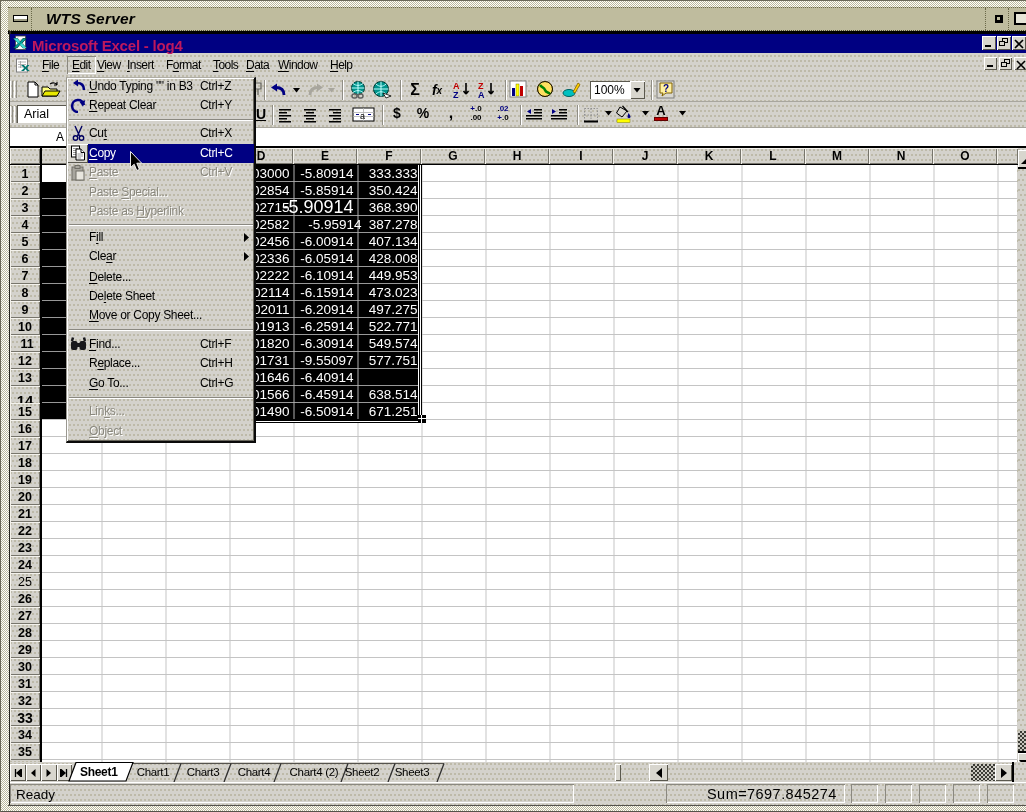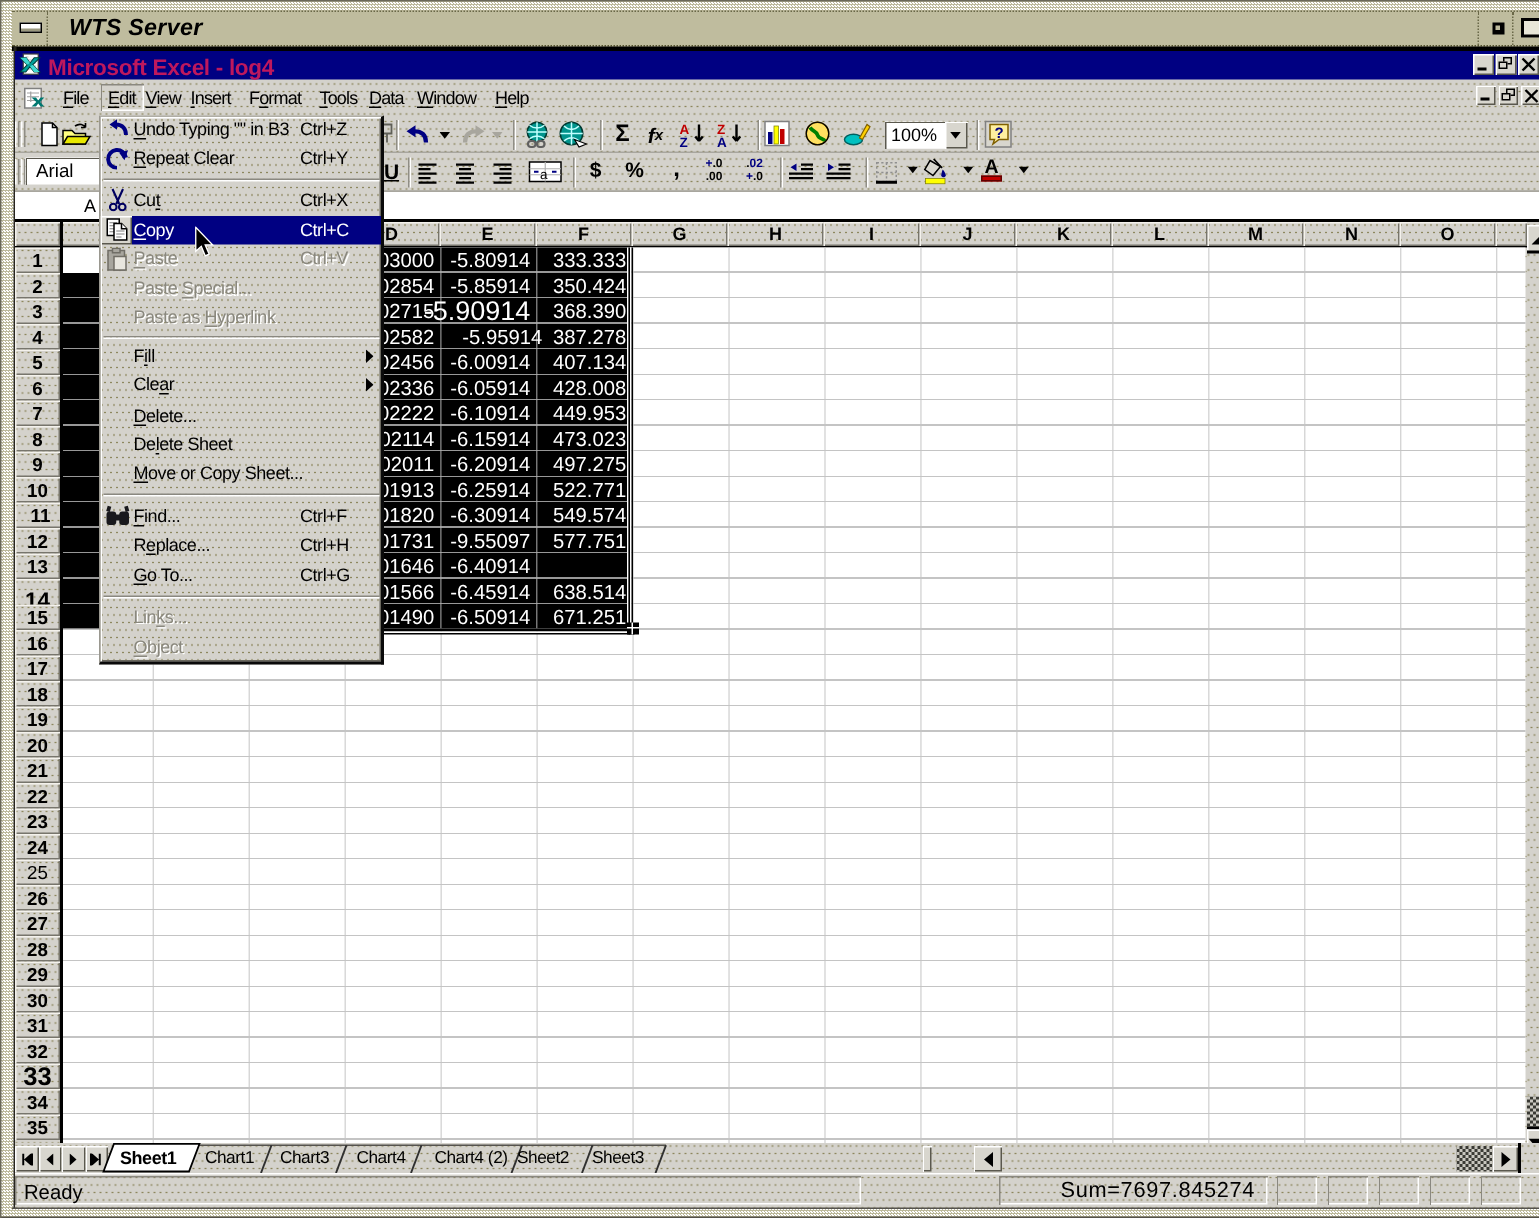--- a/index.html
+++ b/index.html
@@ -283,21 +283,21 @@
 <div class="dots hdr" style="position:absolute;left:10px;top:539px;width:30px;height:17px;font-size:12.5px;font-weight:bold;display:flex;align-items:center;justify-content:center">23</div>
 <div class="dots hdr" style="position:absolute;left:10px;top:556px;width:30px;height:17px;font-size:12.5px;font-weight:bold;display:flex;align-items:center;justify-content:center">24</div>
 <div class="dots hdr" style="position:absolute;left:10px;top:573px;width:30px;height:17px;font-size:12.5px;font-weight:normal;display:flex;align-items:center;justify-content:center">25</div>
 <div class="dots hdr" style="position:absolute;left:10px;top:590px;width:30px;height:17px;font-size:12.5px;font-weight:bold;display:flex;align-items:center;justify-content:center">26</div>
 <div class="dots hdr" style="position:absolute;left:10px;top:607px;width:30px;height:17px;font-size:12.5px;font-weight:bold;display:flex;align-items:center;justify-content:center">27</div>
 <div class="dots hdr" style="position:absolute;left:10px;top:624px;width:30px;height:17px;font-size:12.5px;font-weight:bold;display:flex;align-items:center;justify-content:center">28</div>
 <div class="dots hdr" style="position:absolute;left:10px;top:641px;width:30px;height:17px;font-size:12.5px;font-weight:bold;display:flex;align-items:center;justify-content:center">29</div>
 <div class="dots hdr" style="position:absolute;left:10px;top:658px;width:30px;height:17px;font-size:12.5px;font-weight:bold;display:flex;align-items:center;justify-content:center">30</div>
 <div class="dots hdr" style="position:absolute;left:10px;top:675px;width:30px;height:17px;font-size:12.5px;font-weight:bold;display:flex;align-items:center;justify-content:center">31</div>
 <div class="dots hdr" style="position:absolute;left:10px;top:692px;width:30px;height:17px;font-size:12.5px;font-weight:bold;display:flex;align-items:center;justify-content:center">32</div>
-<div class="dots hdr" style="position:absolute;left:10px;top:709px;width:30px;height:17px;font-size:17px;font-weight:bold;display:flex;align-items:center;justify-content:center">33</div>
+<div class="dots hdr" style="position:absolute;left:10px;top:709px;width:30px;height:17px;font-size:14px;font-weight:bold;display:flex;align-items:center;justify-content:center">33</div>
 <div class="dots hdr" style="position:absolute;left:10px;top:726px;width:30px;height:17px;font-size:12.5px;font-weight:bold;display:flex;align-items:center;justify-content:center">34</div>
 <div class="dots hdr" style="position:absolute;left:10px;top:743px;width:30px;height:17px;font-size:12.5px;font-weight:bold;display:flex;align-items:center;justify-content:center">35</div>
 <div class="dots" style="position:absolute;left:10px;top:760px;width:30px;height:2px"></div>
 <div style="position:absolute;left:40px;top:148px;width:1.5px;height:614px;background:#000"></div>
 <div style="position:absolute;left:41.5px;top:165px;width:975.5px;height:597px;background-color:#FFFFFF;background-image:repeating-linear-gradient(90deg, transparent 0 63px, #C4C4C4 63px 64px),repeating-linear-gradient(180deg, transparent 0 16px, #C4C4C4 16px 17px);background-position:-3.5px 0.5px, 0 0"></div>
 <div style="position:absolute;left:41.5px;top:164.5px;width:377px;height:254.5px;background-color:#000;background-image:repeating-linear-gradient(90deg, transparent 0 63px, #B0B0B0 63px 64px),repeating-linear-gradient(180deg, transparent 0 16px, #989898 16px 17px);background-position:-3.5px 0.5px, 0 0"></div>
 <div style="position:absolute;left:41.5px;top:164.5px;width:59.5px;height:17px;background:#FFFFFF"></div>
 <div style="position:absolute;left:417.8px;top:164.5px;width:1px;height:258px;background:#FFFFFF"></div>
 <div style="position:absolute;left:418.8px;top:164.5px;width:1.5px;height:258px;background:#000"></div>
 <div style="position:absolute;left:420.3px;top:164.5px;width:0.8px;height:258px;background:#FFFFFF"></div>

